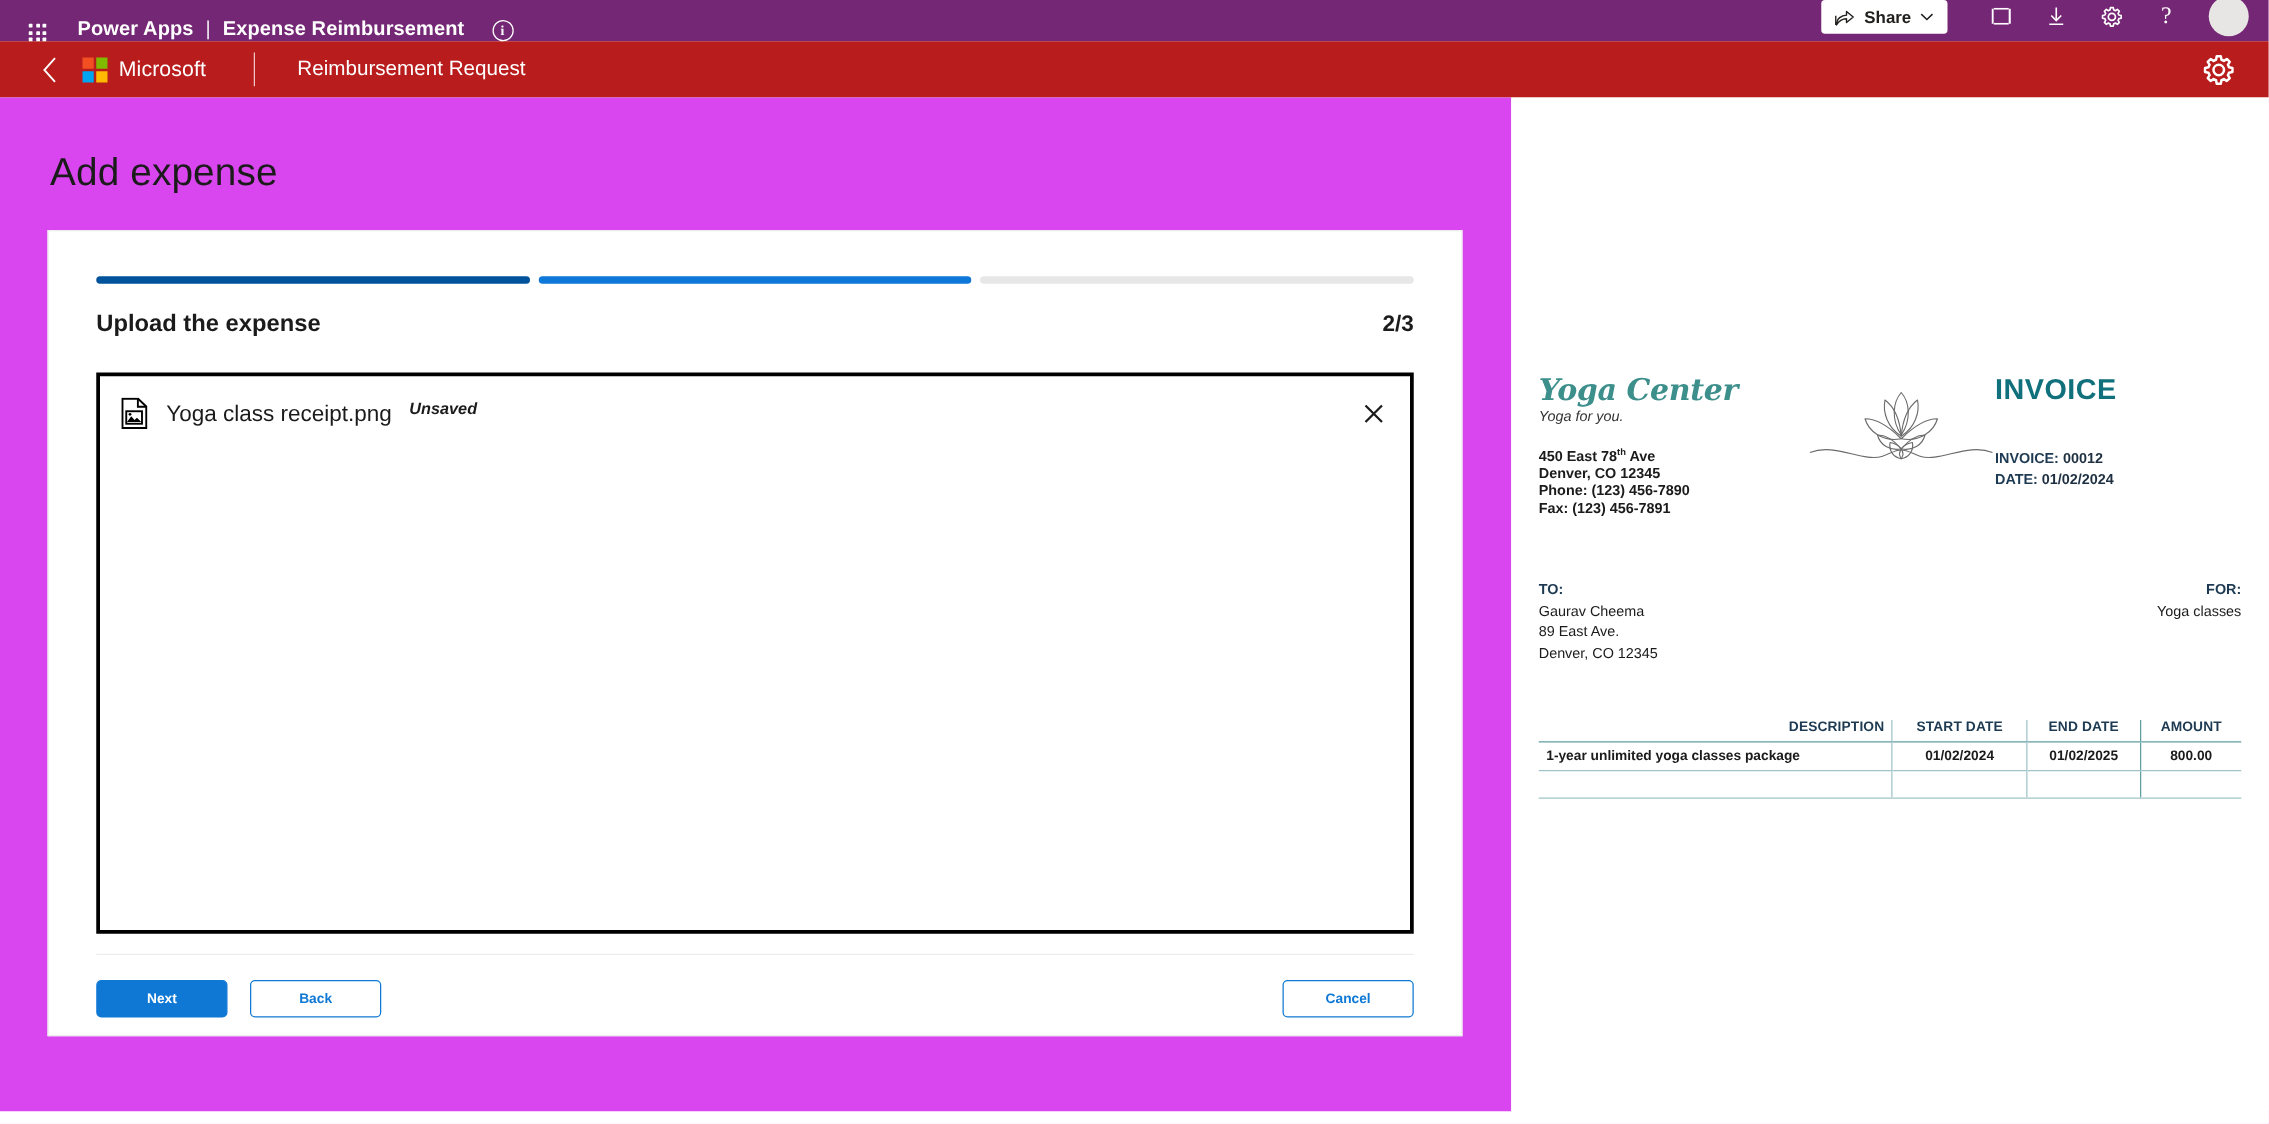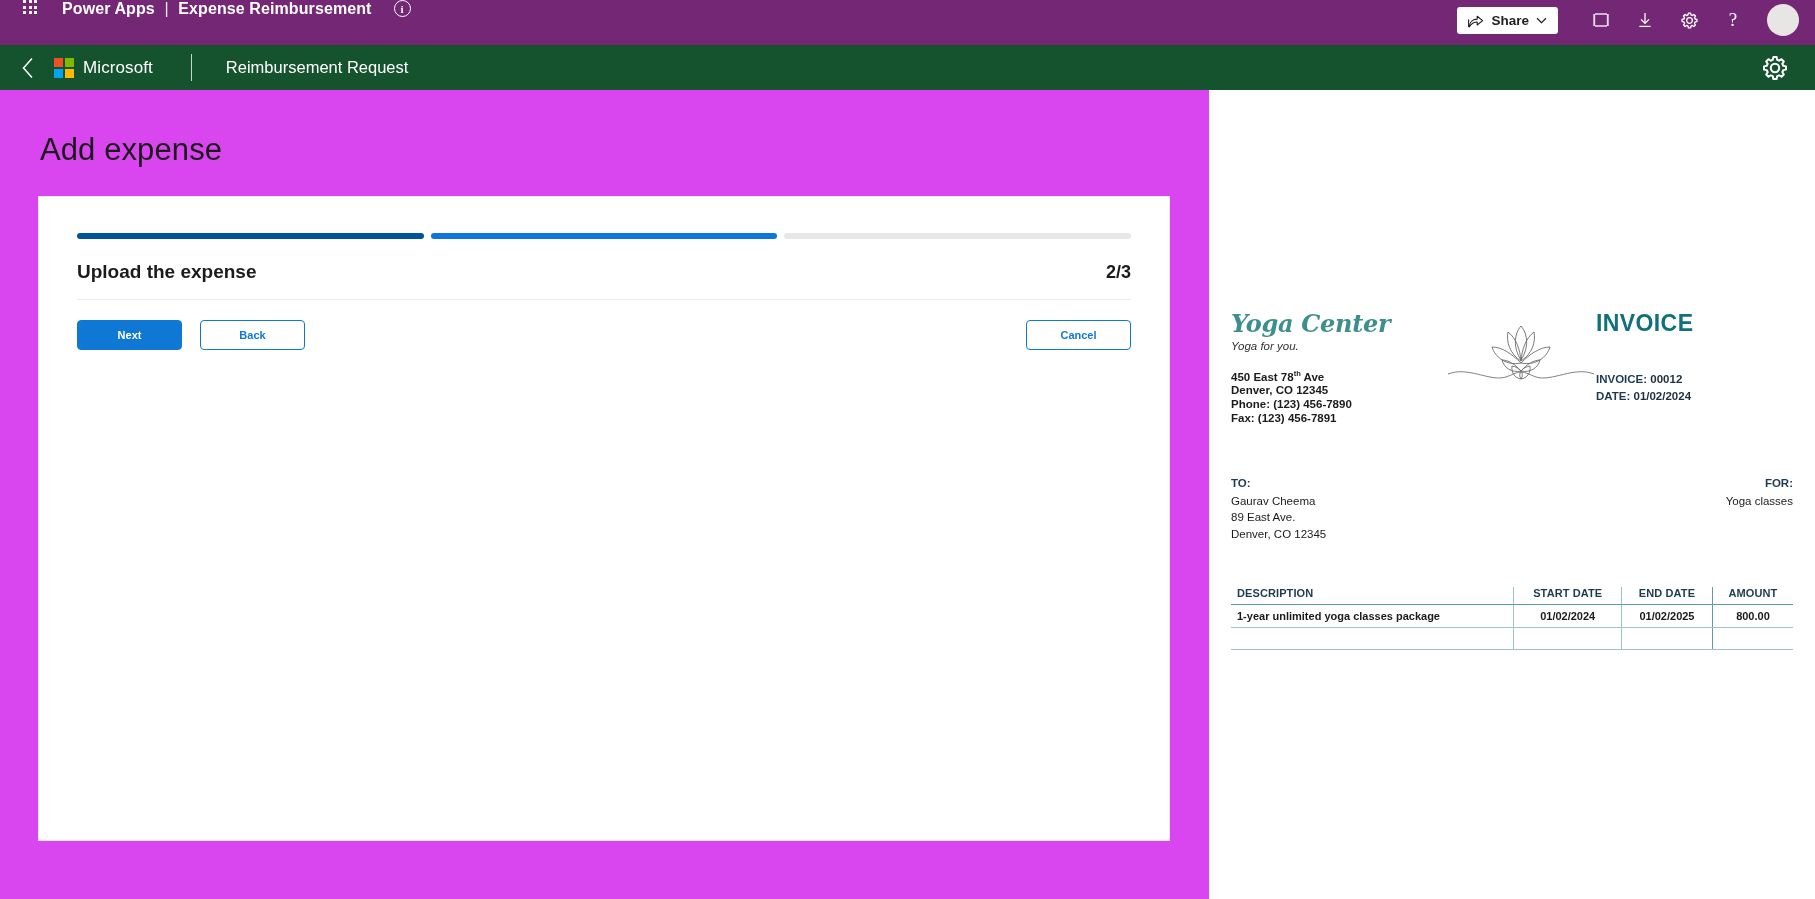--- a/index.html
+++ b/index.html
@@ -4,22 +4,22 @@
 <style>
   * { box-sizing: border-box; margin: 0; padding: 0; }
   html, body {
     width: 1815px; height: 899px;
     font-family: "Liberation Sans", sans-serif;
     background: #ffffff; overflow: hidden;
   }
 
   
   .topbar {
-    height: 45px; background: #742774; display: flex;
-    align-items: flex-start; padding: 0 12px; color: #fff;
+    height: 33px; background: #742774; display: flex;
+    align-items: flex-end; padding: 0 12px; color: #fff;
   }
   .waffle { width: 36px; display: flex; justify-content: center; cursor: pointer; }
   .waffle-grid {
     display: grid; grid-template-columns: repeat(3, 3px);
     grid-template-rows: repeat(3, 3px); gap: 2.5px;
   }
   .waffle-grid i { background: #fff; width: 3px; height: 3px; border-radius: 0.5px; display: block; }
   .app-title { font-size: 16px; font-weight: 600; margin-left: 14px; letter-spacing: .1px; white-space: nowrap; }
   .app-title .sep { font-weight: 400; opacity: .9; margin: 0 5px; }
   .info-circle {
@@ -37,22 +37,22 @@
     width: 40px; height: 40px; display: flex; align-items: center;
     justify-content: center; cursor: pointer; color: #fff;
   }
   .avatar {
     width: 32px; height: 32px; border-radius: 50%; background: #e8e6e4;
     margin-left: 10px; margin-right: 4px; cursor: pointer;
   }
 
   
   .navbar {
-    height: 45px; background: #14532d; display: flex;
-    align-items: center; color: #fff; padding-left: 8px;
+    height: 45px; background: #b91c1c; display: flex;
+    align-items: center; color: #fff; padding-left: 20px;
   }
   .back-chev { width: 40px; display: flex; justify-content: center; cursor: pointer; }
   .ms-logo-wrap { display: flex; align-items: center; gap: 9px; margin-left: 6px; cursor: pointer; }
   .ms-squares { display: grid; grid-template-columns: 9px 9px; grid-template-rows: 9px 9px; gap: 2px; }
   .ms-squares i { display: block; width: 9px; height: 9px; }
   .ms-squares i:nth-child(1) { background: #f25022; }
   .ms-squares i:nth-child(2) { background: #7fba00; }
   .ms-squares i:nth-child(3) { background: #00a4ef; }
   .ms-squares i:nth-child(4) { background: #ffb900; }
   .ms-word { font-size: 17px; font-weight: 400; letter-spacing: .1px; }
@@ -138,21 +138,21 @@
   .party-to { flex: 1; }
   .party-for { text-align: right; }
   .party-label { font-weight: 700; color: #1d3a52; font-size: 11.5px; }
   .party-line { margin-top: 5px; line-height: 1.25; color: #1b1b1b; }
 
   .inv-table { margin-top: 46px; width: 100%; border-collapse: collapse; font-size: 11px; }
   .inv-table th {
     font-size: 11px; font-weight: 700; color: #1d3a52; padding: 0 6px 5px 6px;
     border-bottom: 1.4px solid #5f9ea0; text-align: center; letter-spacing: .1px;
   }
-  .inv-table th.desc { text-align: left; }
+  .inv-table th.desc { text-align: right; }
   .inv-table td {
     padding: 5px 6px; border-bottom: 1px solid #9fc4c6;
     text-align: center; color: #1b1b1b; font-weight: 600;
   }
   .inv-table td.desc { text-align: left; }
   .inv-table th.sd, .inv-table th.ed, .inv-table td.sd, .inv-table td.ed,
   .inv-table th.amt, .inv-table td.amt { border-left: 1px solid #9fc4c6; }
   .inv-table th.amt, .inv-table td.amt { border-left: 1.4px solid #5f9ea0; }
   .inv-table tr.empty td { height: 22px; }
 </style>
@@ -263,20 +263,38 @@
         <div class="seg done"></div>
         <div class="seg active"></div>
         <div class="seg todo"></div>
       </div>
 
       <div class="step-row">
         <div class="step-title">Upload the expense</div>
         <div class="step-count">2/3</div>
       </div>
 
+      <div class="file-box">
+        <div class="file-head">
+          <svg class="file-icon" viewBox="0 0 23 26">
+            <path d="M2 1 L14.5 1 L21 7.2 L21 24.4 L2 24.4 Z" fill="#fff" stroke="#000" stroke-width="1.5"></path>
+            <path d="M14.3 1.2 L14.3 7.4 L20.8 7.4" fill="none" stroke="#000" stroke-width="1.5"></path>
+            <rect x="5" y="11" width="12.6" height="10" fill="#fff" stroke="#000" stroke-width="1.5"></rect>
+            <path d="M5.6 19.6 L9 15 L11.6 18 L13.6 16.2 L17 19.6 Z" fill="#000"></path>
+            <circle cx="8" cy="13.4" r="1.1" fill="#000"></circle>
+          </svg>
+          <div class="file-name">Yoga class receipt.png</div>
+          <div class="file-state">Unsaved</div>
+          <div class="file-close">
+            <svg width="20" height="20" viewBox="0 0 20 20">
+              <path d="M3.4 3.4 L16.6 16.6 M16.6 3.4 L3.4 16.6" stroke="#1b1b1b" stroke-width="1.8" fill="none"></path>
+            </svg>
+          </div>
+        </div>
+      </div>
 
       <div class="hr"></div>
 
       <div class="btn-row">
         <div class="btn primary">Next</div>
         <div class="btn ghost">Back</div>
         <div class="btn cancel">Cancel</div>
       </div>
 
     </div>

